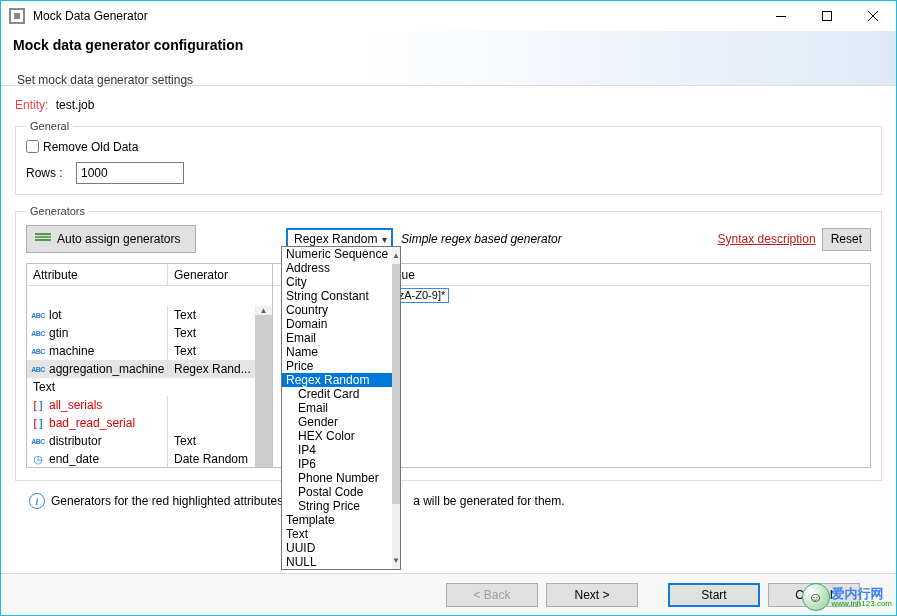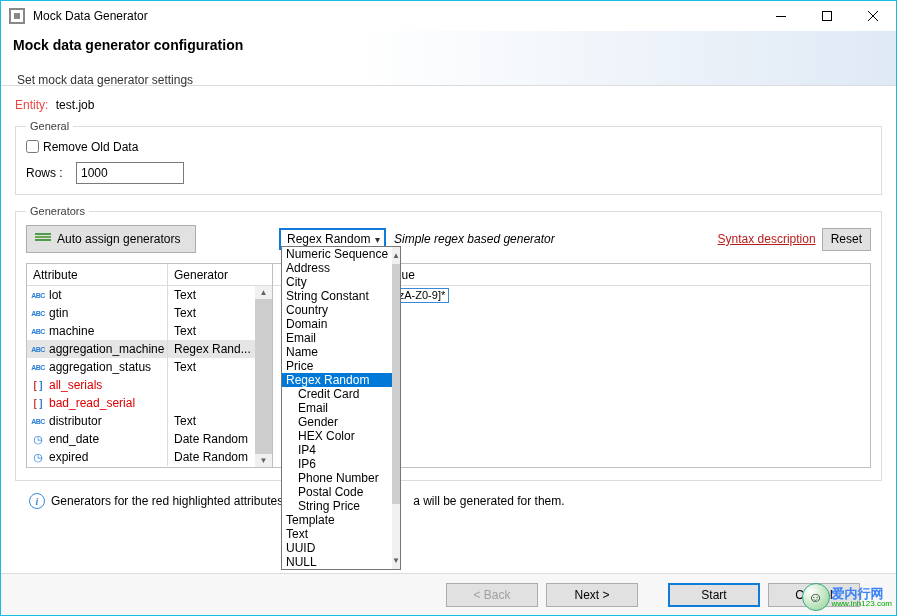--- a/index.html
+++ b/index.html
@@ -17,34 +17,34 @@
     .entity-row { font-size: 12px; padding: 4px 0; }
     .entity-label { color: #ef4444; }
     .entity-val { color: #000; margin-left: 4px; }
     fieldset { border: 1px solid #dcdcdc; margin-top: 4px; padding: 8px 10px 10px; position: relative; }
     legend { font-size: 11px; color: #404040; padding: 0 4px; }
     .chk-row { display: flex; gap: 4px; margin-bottom: 8px; }
     .chk-row input[type=checkbox] { width: 13px; height: 13px; }
     .rows-row { display: flex; align-items: center; gap: 6px; }
     .rows-row label { width: 44px; }
     .rows-row input { width: 108px; height: 22px; border: 1px solid #7a7a7a; padding: 2px 4px; font-family: inherit; font-size: 12px; }
-    .gens-top { display: flex; align-items: center; gap: 5px; }
+    .gens-top { display: flex; align-items: center; gap: 12px; }
     .auto-assign { width: 170px; height: 28px; display: flex; align-items: center; gap: 6px; padding: 0 8px; border: 1px solid #adadad; background: #e1e1e1; cursor: pointer; }
     .auto-assign .ico { width: 16px; height: 12px; display: flex; flex-direction: column; gap: 1px; }
     .auto-assign .ico span { height: 2px; background: #4b9c4b; }
     .auto-assign .ico span:nth-child(2) { background: #6aa84f; }
     .gen-type-area { display: flex; align-items: center; gap: 8px; margin-left: 78px; }
     .combo { width: 107px; height: 22px; border: 2px solid #0f7ad8; display: flex; align-items: center; justify-content: space-between; padding: 0 4px 0 6px; background: #fff; cursor: pointer; position: relative; }
     .combo .chev { font-size: 10px; color: #333; }
     .gen-desc { font-style: italic; color: #000; }
     .gens-right { margin-left: auto; display: flex; align-items: center; gap: 6px; }
     .link { color: #b91c1c; text-decoration: underline; cursor: pointer; }
     .reset-btn { height: 23px; padding: 0 8px; border: 1px solid #adadad; background: #e1e1e1; cursor: pointer; font-family: inherit; font-size: 12px; }
     .tables { display: flex; margin-top: 10px; gap: 0; border: 1px solid #c0c0c0; height: 205px; }
-    .lefttab { width: 246px; border-right: 1px solid #c0c0c0; display: flex; flex-direction: column; }
+    .lefttab { width: 246px; border-right: 1px solid #c0c0c0; display: flex; flex-direction: column; gap: 20px; }
     .righttab { flex: 1; display: flex; flex-direction: column; }
     .thead { display: flex; background: #fff; border-bottom: 1px solid #dcdcdc; height: 22px; align-items: center; }
     .lefttab .col1 { width: 141px; padding-left: 6px; border-right: 1px solid #dcdcdc; height: 100%; display: flex; align-items: center; }
     .lefttab .col2 { flex: 1; padding-left: 6px; height: 100%; display: flex; align-items: center; }
     .tbody { flex: 1; overflow: hidden; position: relative; }
     .trow { display: flex; height: 18px; align-items: center; }
     .trow .col1 { width: 141px; padding-left: 3px; display: flex; align-items: center; gap: 3px; overflow: hidden; white-space: nowrap; }
     .trow .col2 { flex: 1; padding-left: 6px; white-space: nowrap; overflow: hidden; }
     .trow.selrow { background: #e5e5e5; }
     .attr-icon { width: 16px; height: 12px; display: inline-flex; align-items: center; justify-content: center; }
@@ -189,24 +189,20 @@
                 <div class="col2">Text</div>
               </div>
               <div class="trow selrow">
                 <div class="col1">
                   <span class="attr-icon abc">ABC</span>
                   <span class="">aggregation_machine</span>
                 </div>
                 <div class="col2">Regex Rand...</div>
               </div>
               <div class="trow">
-                <div class="col1">
-                  <span class="attr-icon abc">ABC</span>
-                  <span class="">aggregation_status</span>
-                </div>
                 <div class="col2">Text</div>
               </div>
               <div class="trow">
                 <div class="col1">
                   <span class="attr-icon arr">
                     <span class="b1">[</span>
                     <span class="b2">]</span>
                   </span>
                   <span class="redtext">all_serials</span>
                 </div>

